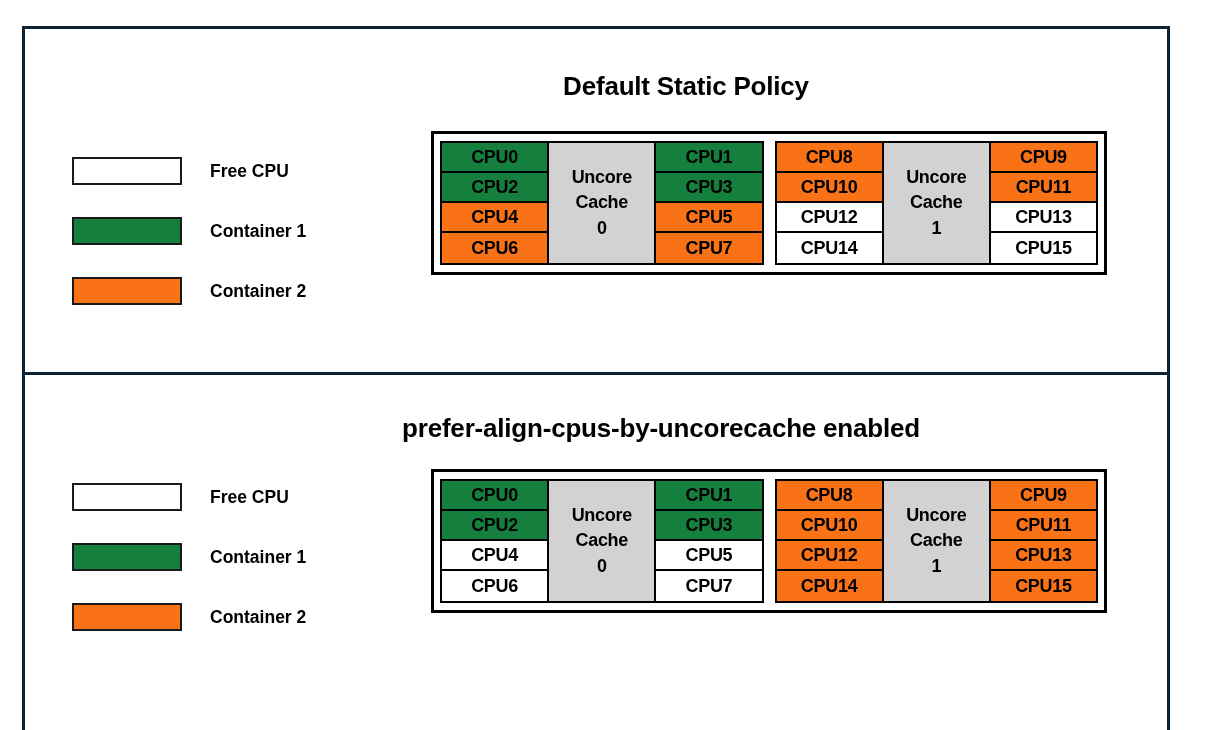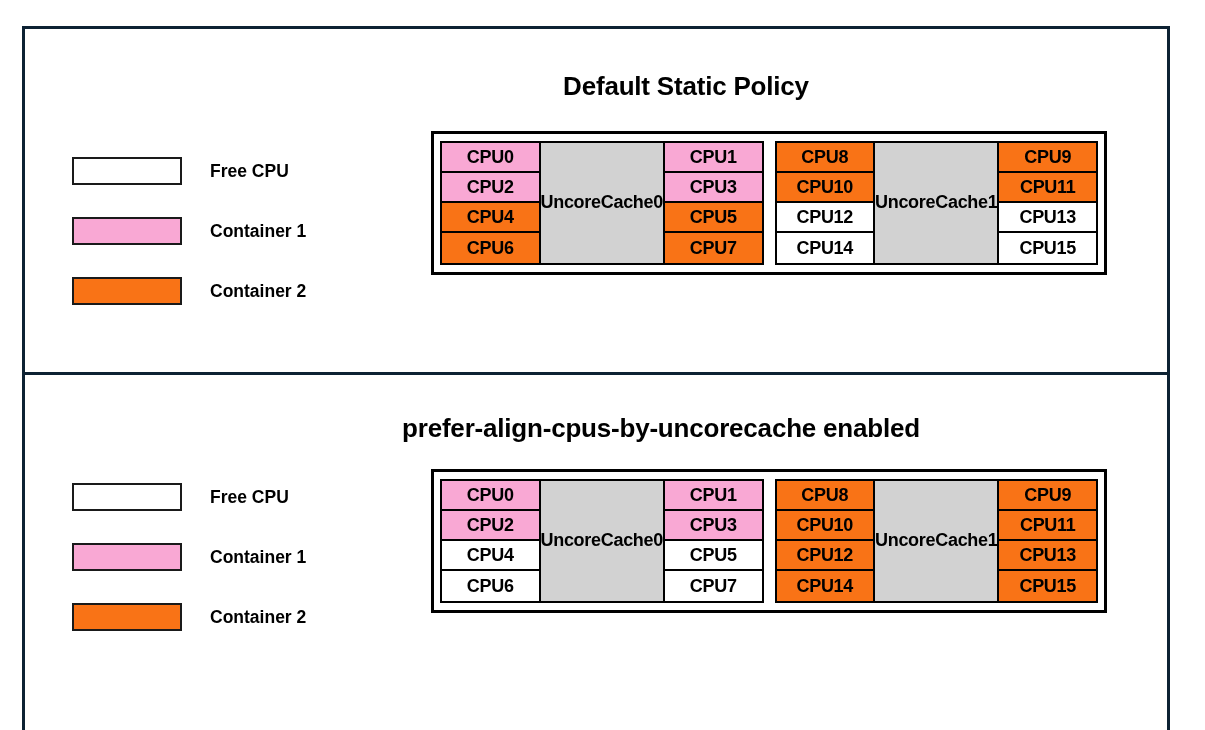--- a/index.html
+++ b/index.html
@@ -119,36 +119,36 @@
     min-height: 30px;
   }
   .cpu-cell:last-child { border-bottom: none; text-align: right; }
 
   .cache-col {
     flex: 1 1 0;
     background: #d2d2d2;
     border-left: 2px solid #000000;
     border-right: 2px solid #000000;
     display: flex;
-    flex-direction: row;
+    flex-direction: column;
     align-items: center;
     justify-content: center;
     box-sizing: border-box;
   }
   .cache-line {
     font-size: 18px;
     font-weight: bold;
     color: #000000;
     line-height: 1.42;
     text-align: center;
     letter-spacing: -0.3px;
   }
 
   .fill-free       { background: #ffffff; }
-  .fill-container1 { background: #f9a8d4; }
+  .fill-container1 { background: #15803d; }
   .fill-container2 { background: #f97316; }
 </style>
 </head>
 <body>
 
 <div class="panel" id="panel-1">
   <div class="panel-title">Default Static Policy</div>
 
   <div class="legend">
     <div class="legend-row">

